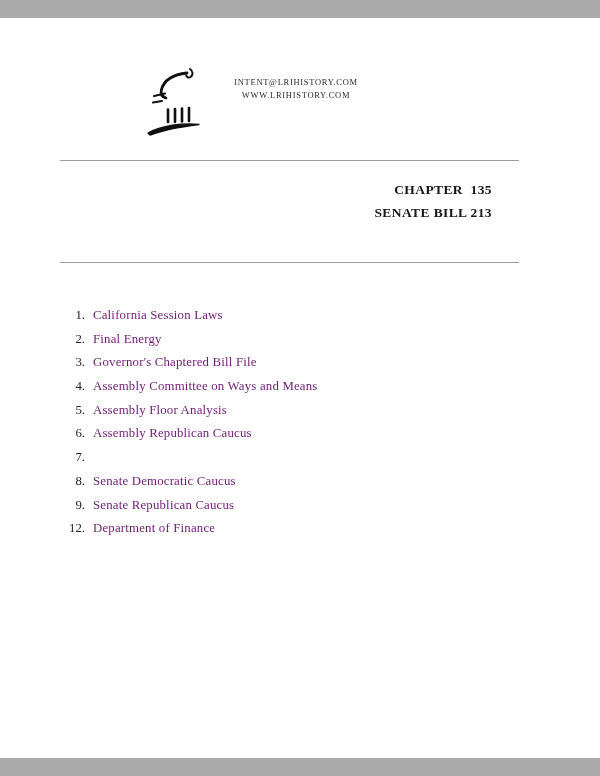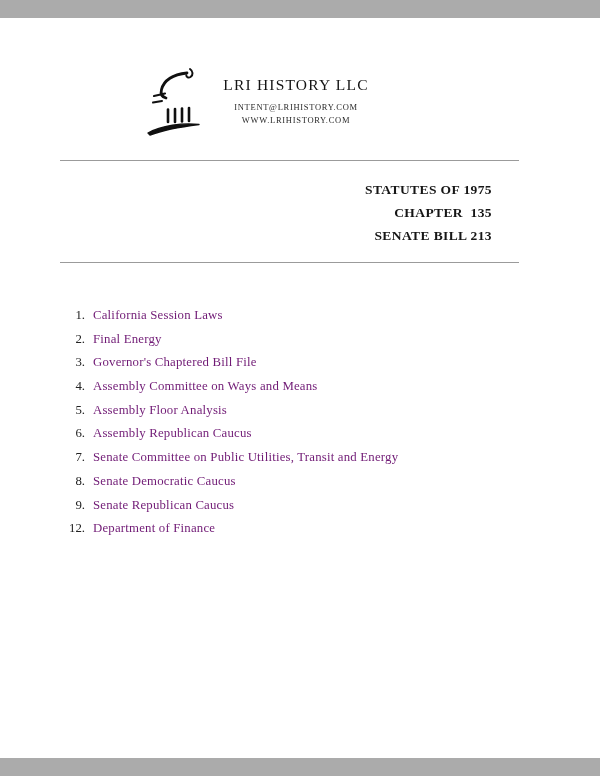--- a/index.html
+++ b/index.html
@@ -127,29 +127,27 @@
         <path d="M10 36.5 l9 -1.5" stroke-width="2"></path>
         <path d="M25 43.5 v12.5" stroke-width="2.6"></path>
         <path d="M32 43 v13" stroke-width="2.6"></path>
         <path d="M39 42.5 v13" stroke-width="2.6"></path>
         <path d="M46 42 v13" stroke-width="2.6"></path>
         <path d="M5 67 C18 59.5 40 56.5 56 58.5 C40 60.5 20 64 7 69 Z" fill="#101010" stroke-width="1.4"></path>
       </svg>
     </div>
 
     <div class="header-text">
-      <div class="company">LRI HISTORY LLC</div>
       <div class="contact">INTENT@LRIHISTORY.COM</div>
       <div class="contact">WWW.LRIHISTORY.COM</div>
     </div>
 
     <div class="rule rule1"></div>
 
     <div class="reference">
-      <div class="ref-line">STATUTES OF 1975</div>
       <div class="ref-line">CHAPTER  135</div>
       <div class="ref-line">SENATE BILL 213</div>
     </div>
 
     <div class="rule rule2"></div>
 
 
     <div class="toc-list">
       <div class="toc-row">
         <span class="toc-num">1.</span>
@@ -170,21 +168,20 @@
       <div class="toc-row">
         <span class="toc-num">5.</span>
         <span class="toc-label">Assembly Floor Analysis</span>
       </div>
       <div class="toc-row">
         <span class="toc-num">6.</span>
         <span class="toc-label">Assembly Republican Caucus</span>
       </div>
       <div class="toc-row">
         <span class="toc-num">7.</span>
-        <span class="toc-label">Senate Committee on Public Utilities, Transit and Energy</span>
       </div>
       <div class="toc-row">
         <span class="toc-num">8.</span>
         <span class="toc-label">Senate Democratic Caucus</span>
       </div>
       <div class="toc-row">
         <span class="toc-num">9.</span>
         <span class="toc-label">Senate Republican Caucus</span>
       </div>
       <div class="toc-row">

